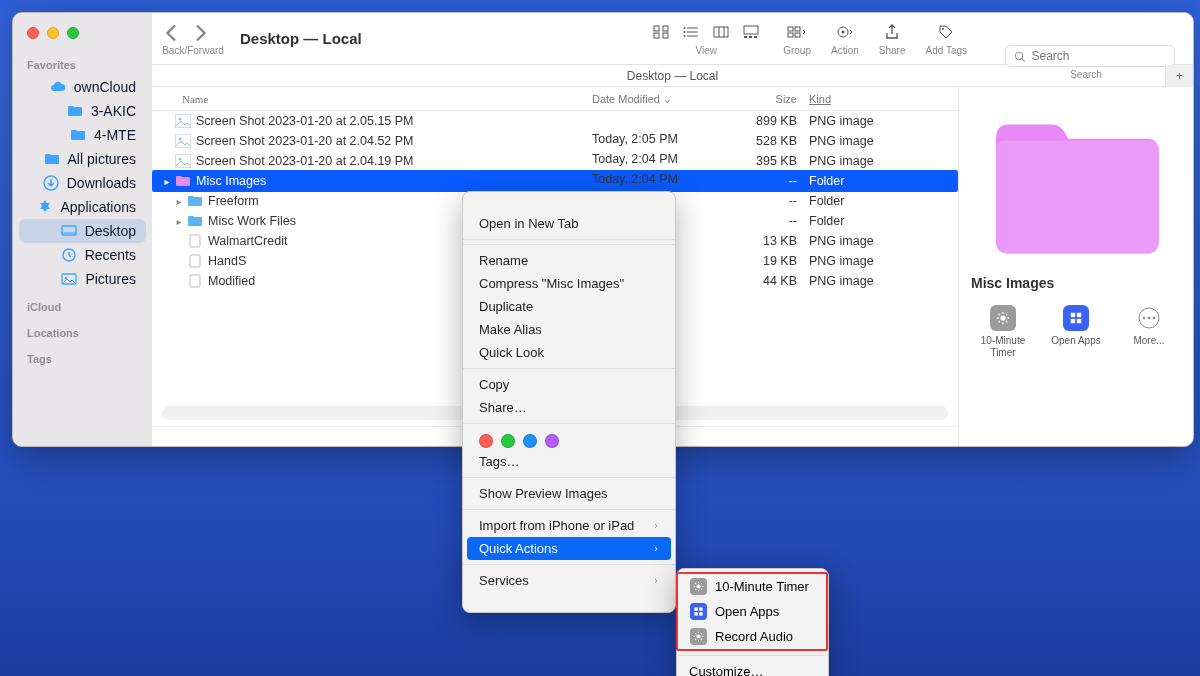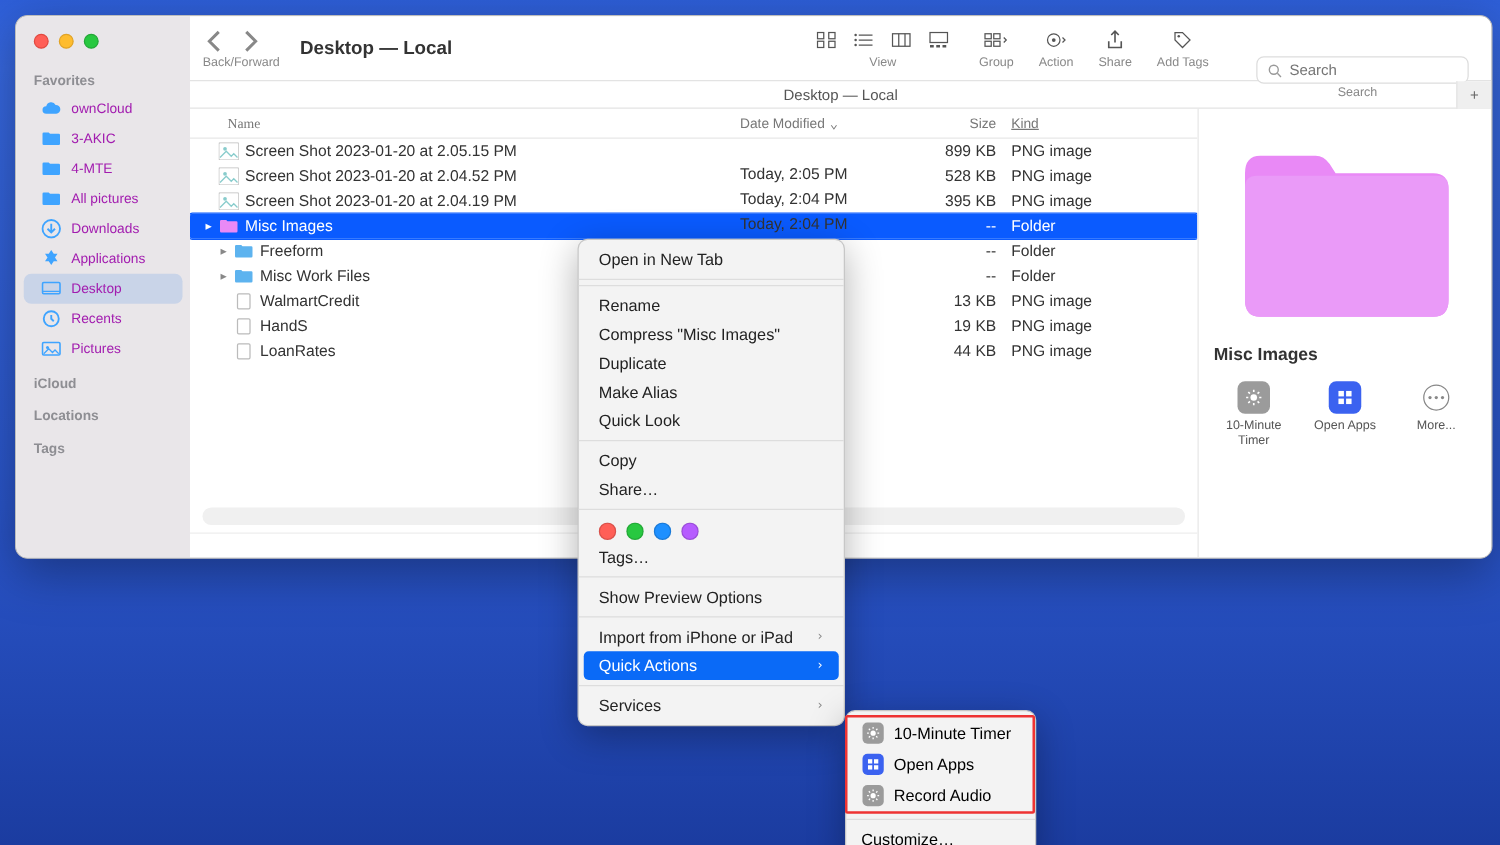--- a/index.html
+++ b/index.html
@@ -5,21 +5,21 @@
 * { box-sizing: border-box; margin: 0; padding: 0; font-family: -apple-system, "Helvetica Neue", Arial, sans-serif; }
 body { width: 1200px; height: 676px; background: linear-gradient(180deg, #2e5fd9 0%, #3768e0 8%, #2a55c9 60%, #1b3ca0 100%); overflow: hidden; position: relative; }
 .finder-window { position: absolute; left: 12px; top: 12px; width: 1182px; height: 435px; background: #fff; border-radius: 10px; box-shadow: 0 10px 40px rgba(0,0,0,.35); display: flex; overflow: hidden; border: 1px solid #bcbcbc; }
 .sidebar { width: 139px; background: #e9e6e9; display: flex; flex-direction: column; padding: 8px 0 0 0; }
 .traffic { display: flex; gap: 8px; padding: 6px 0 10px 14px; }
 .tl { width: 12px; height: 12px; border-radius: 50%; }
 .tl.red { background:#ff5f57; border:1px solid #e14940; }
 .tl.yel { background:#febc2e; border:1px solid #e1a325; }
 .tl.grn { background:#28c840; border:1px solid #23a837; }
 .section-label { font-size:11px; color:#8e8e93; padding: 10px 14px 4px; font-weight:600; }
-.sb-item { display:flex; align-items:center; gap:8px; padding: 4px 10px 4px 14px; font-size:11px; color:#a21caf; cursor:pointer; border-radius:6px; margin: 0 6px; }
+.sb-item { display:flex; align-items:center; gap:8px; padding: 4px 10px 4px 14px; font-size:14px; color:#0f172a; cursor:pointer; border-radius:6px; margin: 0 6px; justify-content: flex-end; }
 .sb-item.active { background:#c9d4e8; }
 .sb-icon { width:16px; height:16px; display:flex; align-items:center; justify-content:center; }
 .sb-icon svg { width:16px; height:16px; }
 .main-area { flex:1; display:flex; flex-direction:column; background:#fff; }
 .toolbar { height:52px; border-bottom:1px solid #e3e3e3; display:flex; align-items:center; padding: 0 8px; }
 .nav-buttons { display:flex; gap:4px; margin-right:14px; }
 .nav-btn { width:24px; height:24px; display:flex; align-items:center; justify-content:center; color:#888; border:none; background:none; cursor:pointer; }
 .title-block { margin-right:auto; }
 .win-title { font-size:15px; font-weight:600; color:#333; }
 .tb-group { display:flex; flex-direction:column; align-items:center; gap:2px; margin: 0 10px; }
@@ -56,21 +56,21 @@
 .preview-pane { width:235px; border-left:1px solid #e8e8e8; display:flex; flex-direction:column; align-items:center; padding:14px 10px 0; }
 .folder-icon-lg { width:190px; height:160px; }
 .preview-name { font-size:14px; font-weight:600; color:#333; align-self:flex-start; margin-top:14px; margin-left:2px; }
 .quick-actions-row { display:flex; justify-content:space-between; width:100%; margin-top:14px; padding: 0 4px; }
 .qa-item { display:flex; flex-direction:column; align-items:center; gap:4px; width:60px; }
 .qa-icon { width:26px; height:26px; border-radius:6px; display:flex; align-items:center; justify-content:center; }
 .qa-icon.gear { background:#9b9b9b; color:#fff; }
 .qa-icon.open { background:#3b62f0; color:#fff; }
 .qa-icon.more { color:#666; }
 .qa-label { font-size:10px; color:#555; text-align:center; line-height:1.2; }
-.context-menu { position:absolute; left:462px; top:191px; width:214px; background:#f3f3f3; border:1px solid #c7c7c7; border-radius:8px; box-shadow: 0 8px 30px rgba(0,0,0,.3); padding:4px 0; font-size:13px; color:#222; }
+.context-menu { position:absolute; left:462px; top:191px; width:214px; background:#f3f3f3; border:1px solid #c7c7c7; border-radius:8px; box-shadow: 0 8px 30px rgba(0,0,0,.3); padding:20px 0; font-size:13px; color:#222; }
 .cm-item { padding: 4px 16px; cursor:pointer; display:flex; align-items:center; justify-content:space-between; }
 .cm-item.highlight { background:#0a6af7; color:#fff; margin: 0 4px; border-radius:4px; padding:4px 12px; }
 .cm-sep { height:1px; background:#ddd; margin: 4px 0; }
 .cm-tags { display:flex; gap:8px; padding:6px 16px 2px; }
 .cm-tag { width:14px; height:14px; border-radius:50%; border:1px solid rgba(0,0,0,.15); }
 .cm-chev { font-size:10px; color:#888; }
 .cm-item.highlight .cm-chev { color:#fff; }
 .submenu { position:absolute; left:676px; top:568px; width:153px; background:#f3f3f3; border:1px solid #c7c7c7; border-radius:8px; box-shadow: 0 8px 30px rgba(0,0,0,.3); padding:4px 0; font-size:13px; }
 .submenu .sm-group { border:2px solid #e33; margin: -1px 0 0 -1px; padding: 0; border-radius:2px; }
 .sm-item { padding:4px 12px; display:flex; align-items:center; gap:8px; cursor:pointer; }
@@ -410,21 +410,21 @@
               <span class="fsize">19 KB</span>
               <span class="fkind">PNG image</span>
             </div>
             <div class="file-row child">
               <span class="disclosure">▸</span>
               <span class="ficon">
                 <svg width="14" height="14" viewBox="0 0 14 14">
                   <rect x="2" y="1" width="10" height="12" rx="1" fill="#fff" stroke="#bbb"></rect>
                 </svg>
               </span>
-              <span class="fname">LoanRates</span>
+              <span class="fname">Modified</span>
               <span class="fdate">M</span>
               <span class="fsize">44 KB</span>
               <span class="fkind">PNG image</span>
             </div>
           </div>
         <div class="footer-scroll"></div>
         <div class="status-bar">GB available</div>
       </div>
 
       <div class="preview-pane">
@@ -485,21 +485,21 @@
   <div class="cm-item">Share…</div>
   <div class="cm-sep"></div>
   <div class="cm-tags" id="cm-tags">
       <div class="cm-tag" style="background: rgb(255, 95, 87);"></div>
       <div class="cm-tag" style="background: rgb(40, 200, 64);"></div>
       <div class="cm-tag" style="background: rgb(30, 144, 255);"></div>
       <div class="cm-tag" style="background: rgb(182, 92, 255);"></div>
     </div>
   <div class="cm-item">Tags…</div>
   <div class="cm-sep"></div>
-  <div class="cm-item">Show Preview Options</div>
+  <div class="cm-item">Show Preview Images</div>
   <div class="cm-sep"></div>
   <div class="cm-item">
       <span>Import from iPhone or iPad</span>
       <span class="cm-chev chev">›</span>
     </div>
   <div class="cm-item highlight">
       <span>Quick Actions</span>
       <span class="cm-chev chev">›</span>
     </div>
   <div class="cm-sep"></div>

